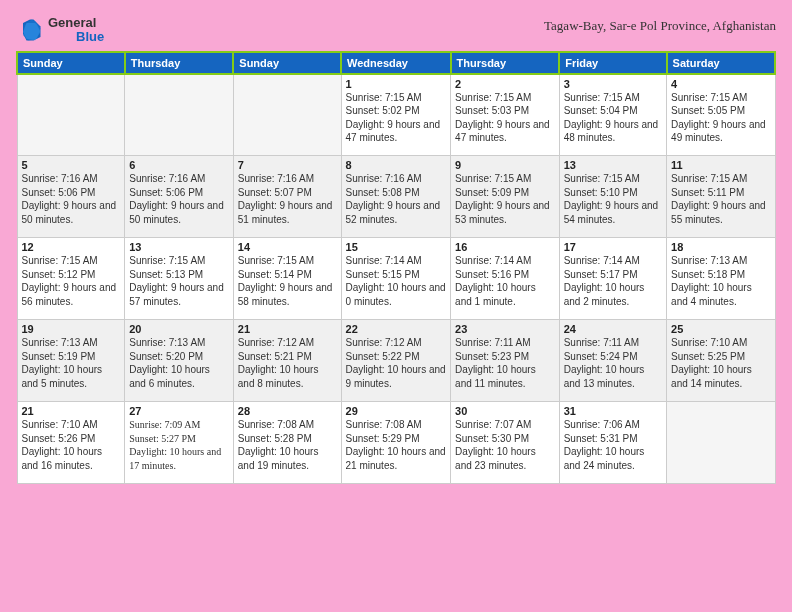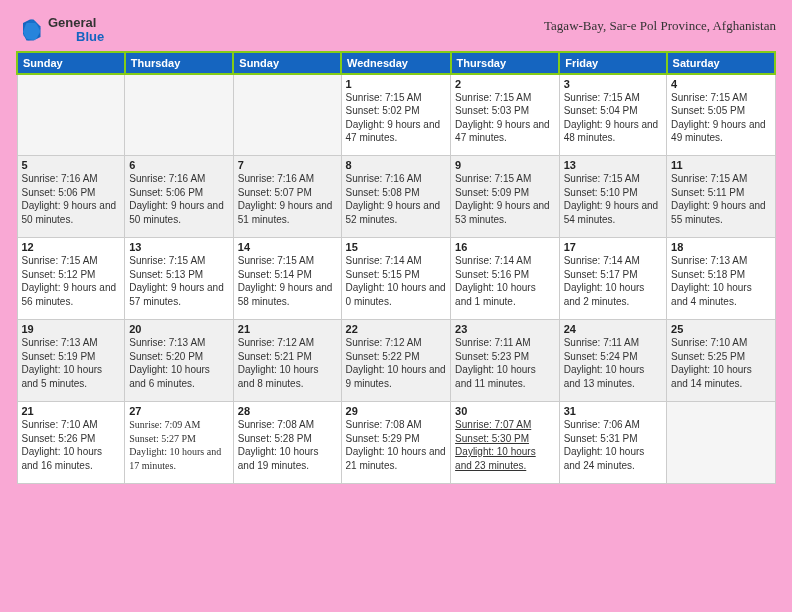--- a/index.html
+++ b/index.html
@@ -312,21 +312,21 @@
 Daylight: 10 hours and 19 minutes.</div>
           </td>
           <td>
             <span class="day-num">29</span>
             <div class="day-info" style="white-space: pre-line;">Sunrise: 7:08 AM
 Sunset: 5:29 PM
 Daylight: 10 hours and 21 minutes.</div>
           </td>
           <td>
             <span class="day-num">30</span>
-            <div class="day-info" style="white-space: pre-line; text-decoration: underline;">Sunrise: 7:07 AM
+            <div class="day-info" style="white-space: pre-line;">Sunrise: 7:07 AM
 Sunset: 5:30 PM
 Daylight: 10 hours and 23 minutes.</div>
           </td>
           <td>
             <span class="day-num">31</span>
             <div class="day-info" style="white-space: pre-line;">Sunrise: 7:06 AM
 Sunset: 5:31 PM
 Daylight: 10 hours and 24 minutes.</div>
           </td>
           <td class="empty"></td>

